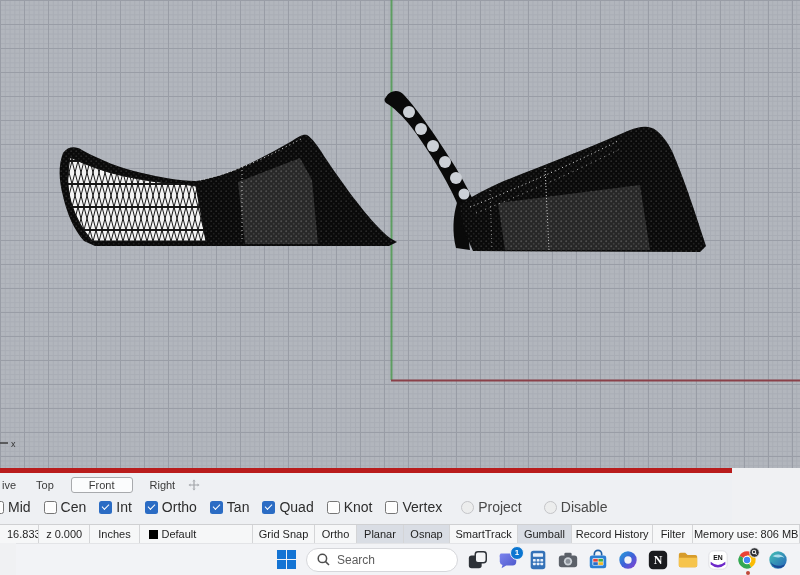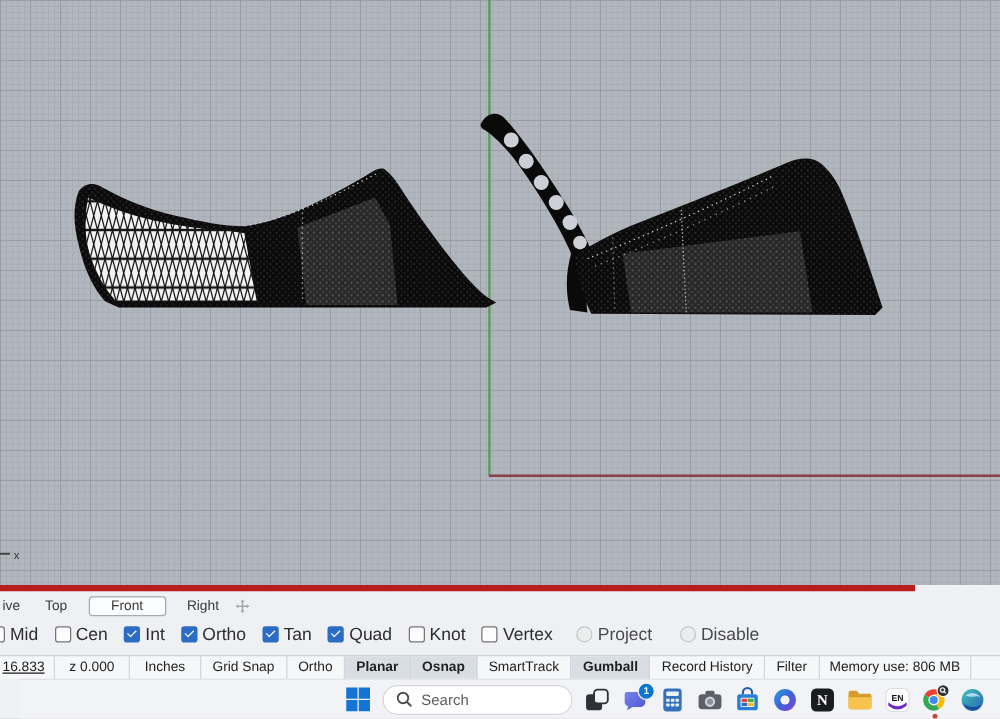--- a/index.html
+++ b/index.html
@@ -38,27 +38,27 @@
   .cb.clipped{margin-left:-10px;}
   .radio{width:11px;height:11px;border-radius:50%;background:#eceded;border:1px solid #c4c5c8;flex:0 0 auto;}
   .osnap-item.dim{color:#4a4a4a;}
 
   
   #statusbar{position:absolute;left:0;top:524px;width:800px;height:19px;
     background:#f6f7f8;border-top:1px solid #cfd0d2;box-sizing:border-box;
     display:flex;align-items:stretch;font-size:11px;color:#1f1f1f;}
   .sb-cell{display:flex;align-items:center;justify-content:center;
     border-right:1px solid #d4d5d7;box-sizing:border-box;white-space:nowrap;overflow:hidden;}
-  .sb-coord1{width:44px;justify-content:flex-start;padding-left:2px;text-decoration:underline;}
+  .sb-coord1{width:44px;justify-content:flex-start;padding-left:7px;}
   .sb-coord2{width:60px;}
   .sb-units{width:57px;}
   .sb-layer{width:131px;justify-content:flex-start;padding-left:9px;}
   .swatch{width:9px;height:9px;background:#000;margin-right:4px;flex:0 0 auto;}
   .sb-pane{padding:0 9px;cursor:default;}
-  .sb-pane.on{background:#d9dde4;font-weight:bold;}
+  .sb-pane.on{background:#d9dde4;font-weight:normal;}
   .sb-mem{padding:0 8px;}
   .sb-fill{flex:1;border-right:none;}
 
   
   #taskbar{position:absolute;left:16px;top:543px;width:800px;height:32px;
     background:#f2f3f6;border-top:1px solid #e3e4e7;box-sizing:border-box;
     display:flex;align-items:center;padding-left:257px;}
   .tb-icon{width:26px;height:26px;display:flex;align-items:center;justify-content:center;
     position:relative;flex:0 0 auto;margin-right:4px;border-radius:4px;}
   #searchpill{width:152px;height:24px;background:#fff;border:1px solid #d6d7db;
@@ -198,20 +198,24 @@
       <span class="radio"></span>
       <span>Disable</span>
       </span>
   </div>
 </div>
 
 <div id="statusbar">
   <div class="sb-cell sb-coord1">16.833</div>
   <div class="sb-cell sb-coord2">z 0.000</div>
   <div class="sb-cell sb-units">Inches</div>
+  <div class="sb-cell sb-layer">
+    <span class="swatch"></span>
+    <span>Default</span>
+  </div>
   <div class="sb-cell sb-pane">Grid Snap</div>
   <div class="sb-cell sb-pane">Ortho</div>
   <div class="sb-cell sb-pane on">Planar</div>
   <div class="sb-cell sb-pane on">Osnap</div>
   <div class="sb-cell sb-pane">SmartTrack</div>
   <div class="sb-cell sb-pane on">Gumball</div>
   <div class="sb-cell sb-pane">Record History</div>
   <div class="sb-cell sb-pane">Filter</div>
   <div class="sb-cell sb-mem">Memory use: 806 MB</div>
   <div class="sb-cell sb-fill"></div>

